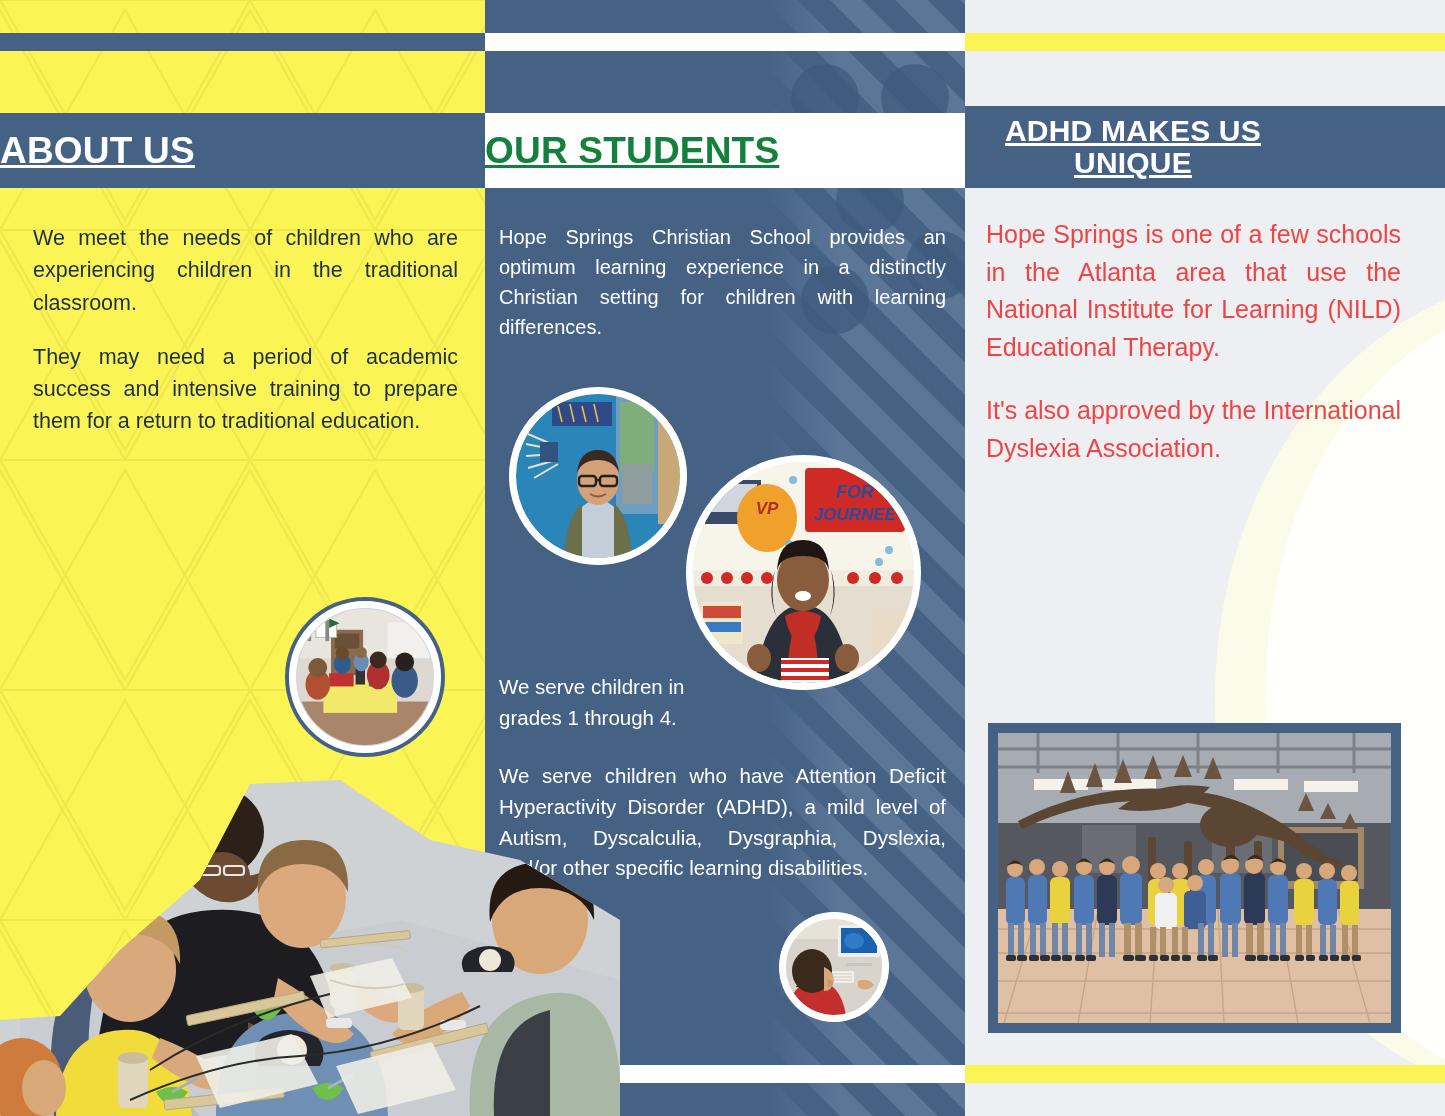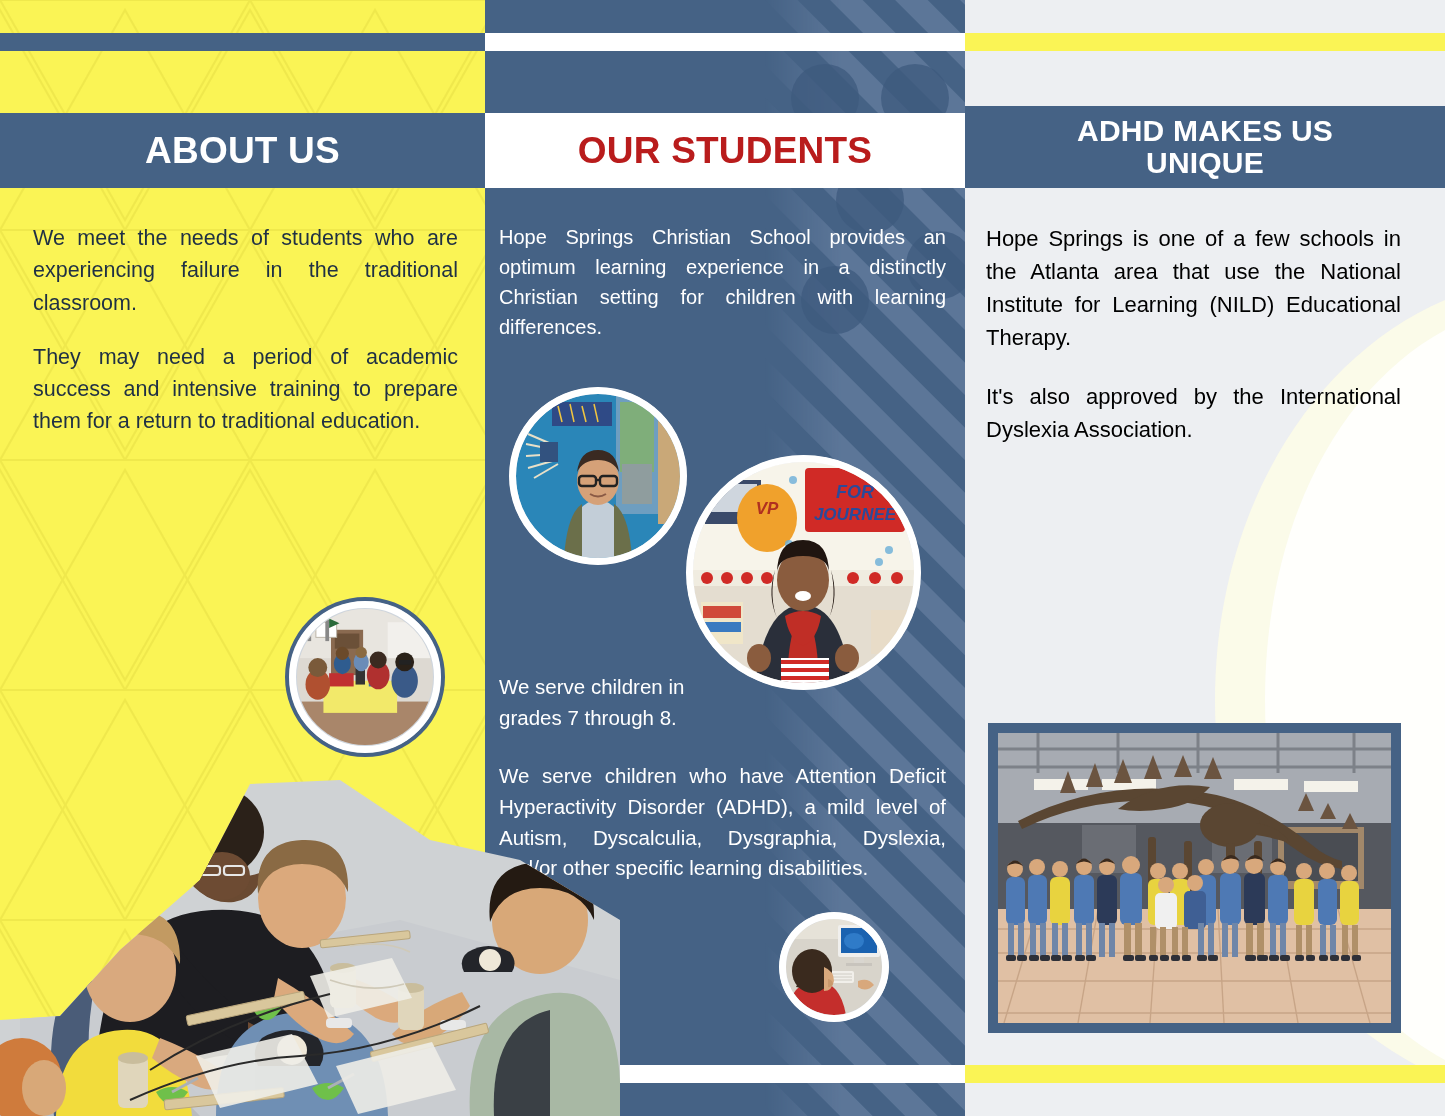--- a/index.html
+++ b/index.html
@@ -98,33 +98,33 @@
   #c2-bottombar   { left: 485px; top: 1065px; width: 480px; height: 18px; background: #ffffff; }
   
   #c3-topbar      { left: 965px; top: 33px;   width: 480px; height: 18px; background: #FAF455; }
   #c3-bottombar   { left: 965px; top: 1065px; width: 480px; height: 18px; background: #FAF455; }
 
   
   .header-band {
     position: absolute;
     display: flex;
     align-items: center;
-    justify-content: center;
     text-align: center;
     font-weight: bold;
     letter-spacing: 0.2px;
+    text-decoration: underline;
   }
   #hdr-about {
     left: 0px; top: 113px; width: 485px; height: 75px;
     background: #456285; color: #ffffff;
     font-size: 37px;
   }
   #hdr-students {
     left: 485px; top: 113px; width: 480px; height: 75px;
-    background: #ffffff; color: #b91c1c;
+    background: #ffffff; color: #15803d;
     font-size: 37px;
   }
   #hdr-unique {
     left: 965px; top: 106px; width: 480px; height: 82px;
     background: #456285; color: #ffffff;
     font-size: 30px;
     line-height: 1.08;
     padding: 0 40px;
   }
   #hdr-unique span { display: block; }
@@ -153,23 +153,23 @@
     font-size: 20.5px;
     color: #FFFFFF;
     text-align: left;
   }
   #txt-students-bottom {
     left: 499px; top: 761px; width: 447px;
     font-size: 20.5px;
     color: #FFFFFF;
   }
   #txt-unique {
-    left: 986px; top: 222px; width: 415px;
-    font-size: 22px;
-    color: #000000;
+    left: 986px; top: 216px; width: 415px;
+    font-size: 25px;
+    color: #ef4444;
   }
   #txt-unique p { margin-bottom: 26px; }
 
   
   .photo-circle {
     position: absolute;
     border-radius: 50%;
     overflow: hidden;
     background: #cfd6de;
     font-style: italic;
@@ -318,30 +318,30 @@
   </div>
 
   <div class="header-band" id="hdr-unique">
     <div>
       <span>ADHD MAKES US</span>
       <span>UNIQUE</span>
     </div>
   </div>
 
   <div class="body-text" id="txt-about">
-    <p>We meet the needs of students who are experiencing failure in the traditional classroom.</p>
+    <p>We meet the needs of children who are experiencing children in the traditional classroom.</p>
     <p>They may need a period of academic success and intensive training to prepare them for a return to traditional education.</p>
   </div>
 
   <div class="body-text" id="txt-students-top">
     <p>Hope Springs Christian School provides an optimum learning experience in a distinctly Christian setting for children with learning differences.</p>
   </div>
 
   <div class="body-text" id="txt-students-grades">
-    <p>We serve children in grades 7 through 8.</p>
+    <p>We serve children in grades 1 through 4.</p>
   </div>
 
   <div class="body-text" id="txt-students-bottom">
     <p>We serve children who have Attention Deficit Hyperactivity Disorder (ADHD), a mild level of Autism, Dyscalculia, Dysgraphia, Dyslexia, and/or other specific learning disabilities.</p>
   </div>
 
   <div class="body-text" id="txt-unique">
     <p>Hope Springs is one of a few schools in the Atlanta area that use the National Institute for Learning (NILD) Educational Therapy.</p>
     <p>It's also approved by the International Dyslexia Association.</p>
   </div>

